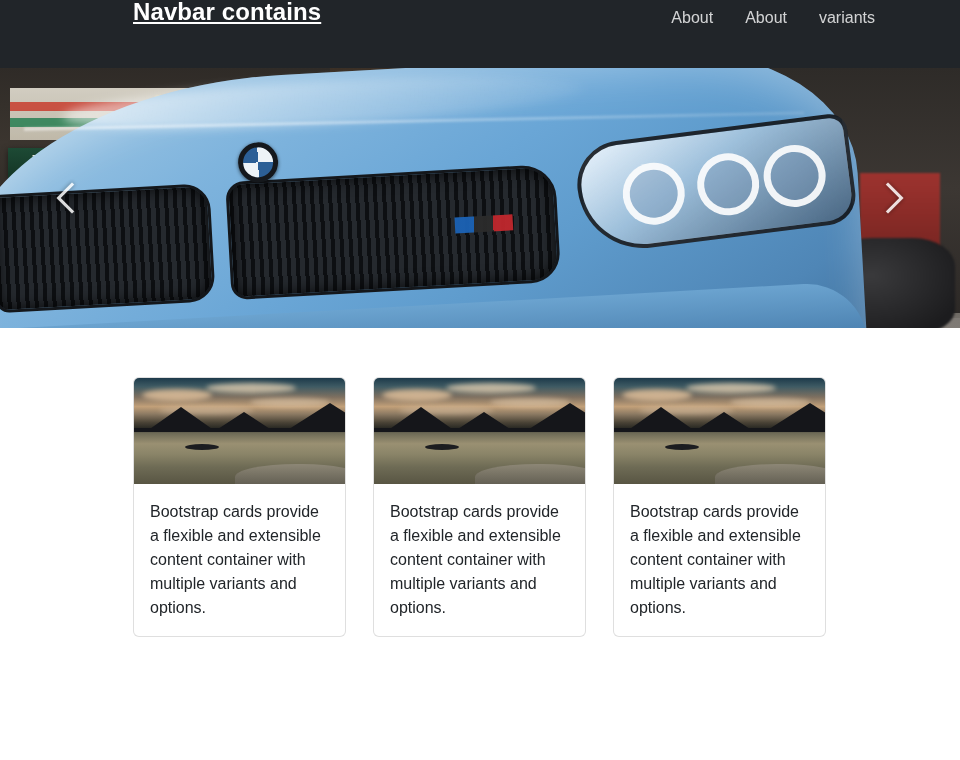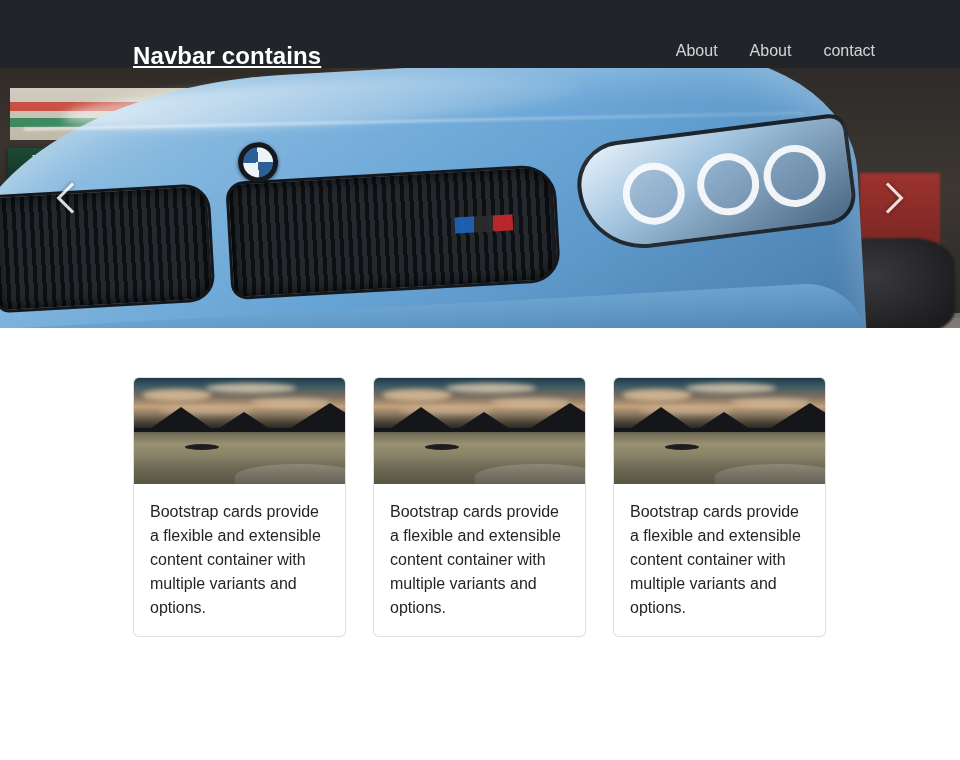--- a/index.html
+++ b/index.html
@@ -10,21 +10,21 @@
     overflow: hidden;
     background: #ffffff;
     font-family: "Liberation Sans", sans-serif;
   }
 
   
   .navbar {
     height: 68px;
     background: #212529;
     display: flex;
-    align-items: flex-end;
+    align-items: flex-start;
     padding: 0 32px 0 0;
     position: relative;
   }
   .navbar-brand {
     color: #ffffff;
     font-size: 24px;
     font-weight: 700;
     letter-spacing: 0.1px;
     margin-left: 133px;
     line-height: 1;
@@ -372,21 +372,21 @@
   }
 </style>
 </head>
 <body>
 
 <nav class="navbar">
   <a class="navbar-brand" href="#">Navbar contains</a>
   <div class="nav-links">
     <a class="nav-link" href="#">About</a>
     <a class="nav-link" href="#">About</a>
-    <a class="nav-link" href="#">contact</a>
+    <a class="nav-link" href="#">variants</a>
   </div>
 </nav>
 
 <div class="carousel">
 
   <div class="carousel-slide">
     <div class="scene">
       <div class="bldg-left"></div>
       <div class="seven-sign"></div>
       <div class="seven-stripe-o"></div>

